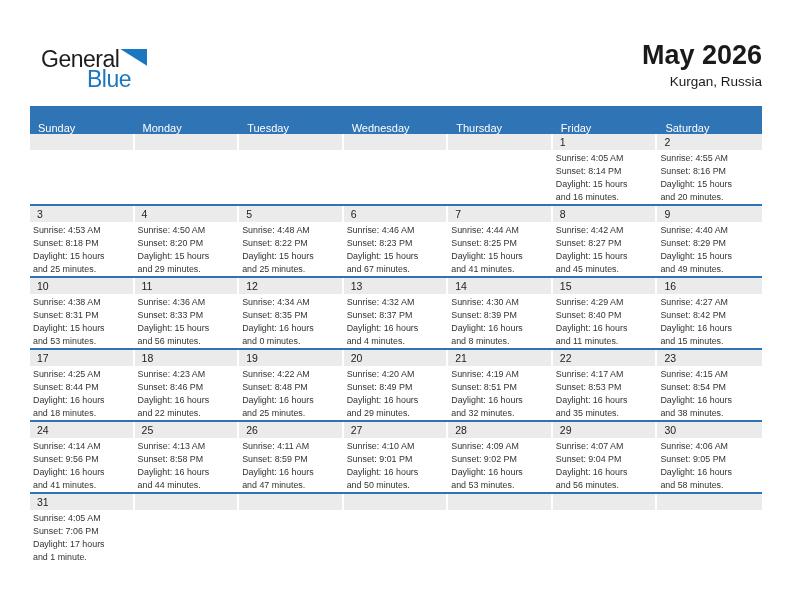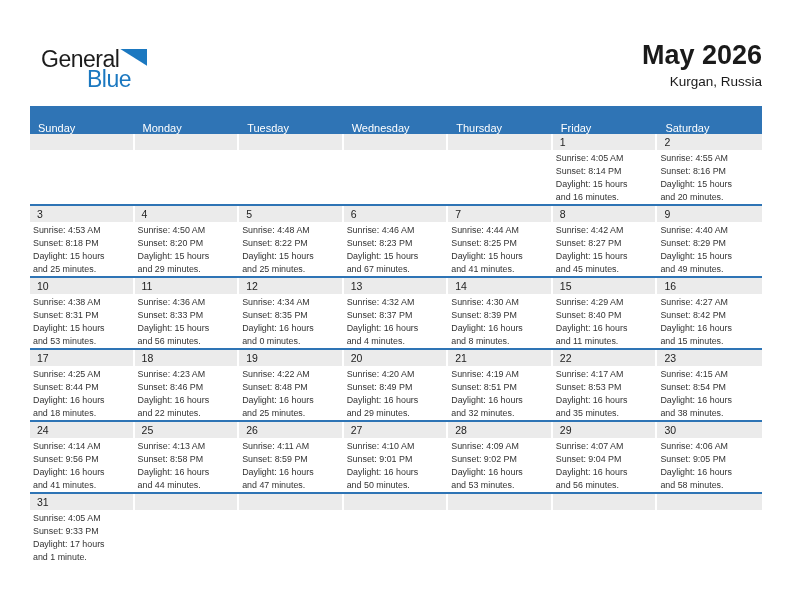--- a/index.html
+++ b/index.html
@@ -388,21 +388,21 @@
               <div>Daylight: 16 hours</div>
               <div>and 58 minutes.</div>
             </div>
           </td>
         </tr>
         <tr class="last">
           <td>
             <div class="daynum">31</div>
             <div class="details">
               <div>Sunrise: 4:05 AM</div>
-              <div>Sunset: 9:33 PM</div>
+              <div>Sunset: 7:06 PM</div>
               <div>Daylight: 17 hours</div>
               <div>and 1 minute.</div>
             </div>
           </td>
           <td>
             <div class="daynum"></div>
           </td>
           <td>
             <div class="daynum"></div>
           </td>

